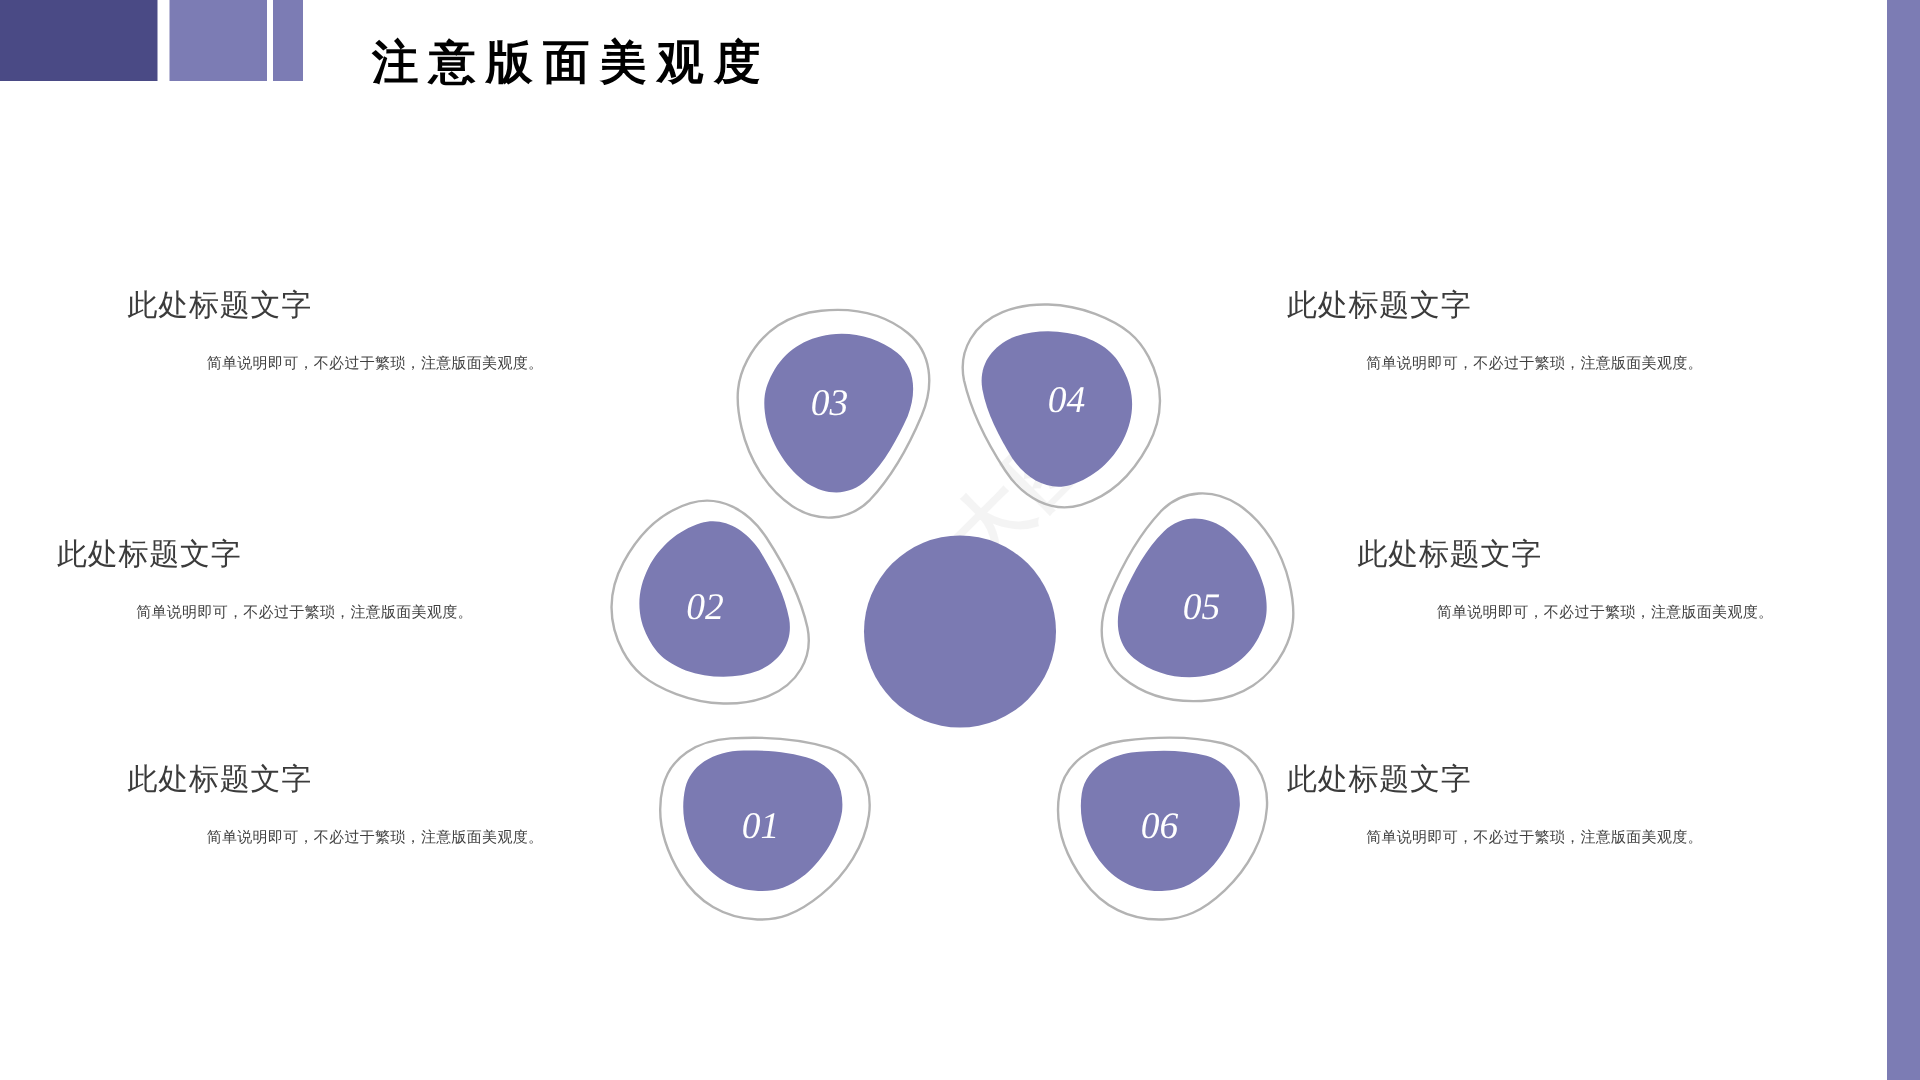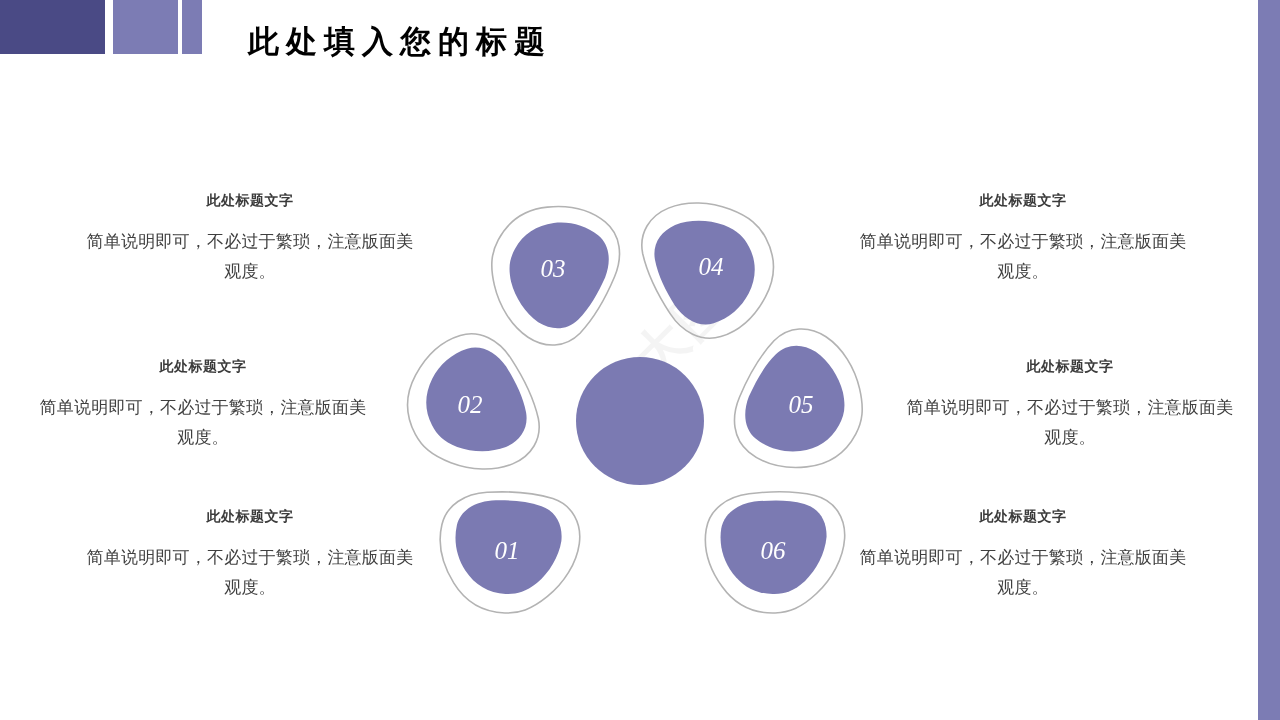--- a/index.html
+++ b/index.html
@@ -52,30 +52,30 @@
     line-height: 1;
     white-space: nowrap;
   }
 
   
   .text-block {
     position: absolute;
     width: 330px;
   }
   .tb-heading {
-    font-size: 14px;
-    font-weight: bold;
+    font-size: 20px;
+    font-weight: normal;
     color: #3b3b3b;
-    text-align: center;
+    text-align: left;
     letter-spacing: 0.5px;
     line-height: 1.2;
     margin: 0;
   }
   .tb-body {
-    font-size: 17px;
+    font-size: 10px;
     color: #3f3f3f;
     text-align: center;
     line-height: 1.75;
     margin: 18px 0 0 0;
     letter-spacing: 0.2px;
   }
 
   
   #text-block-1 { left: 85px;  top: 192px; }
   #text-block-2 { left: 38px;  top: 358px; }
@@ -135,21 +135,21 @@
   }
 </style>
 </head>
 <body>
 
 <div id="deco-block-dark"></div>
 <div id="deco-block-mid"></div>
 <div id="deco-block-small"></div>
 <div id="deco-bar-right"></div>
 
-<div id="page-title">此处填入您的标题</div>
+<div id="page-title">注意版面美观度</div>
 
 <div class="text-block" id="text-block-1">
   <div class="tb-heading">此处标题文字</div>
   <div class="tb-body">简单说明即可，不必过于繁琐，注意版面美观度。</div>
 </div>
 
 <div class="text-block" id="text-block-2">
   <div class="tb-heading">此处标题文字</div>
   <div class="tb-body">简单说明即可，不必过于繁琐，注意版面美观度。</div>
 </div>

